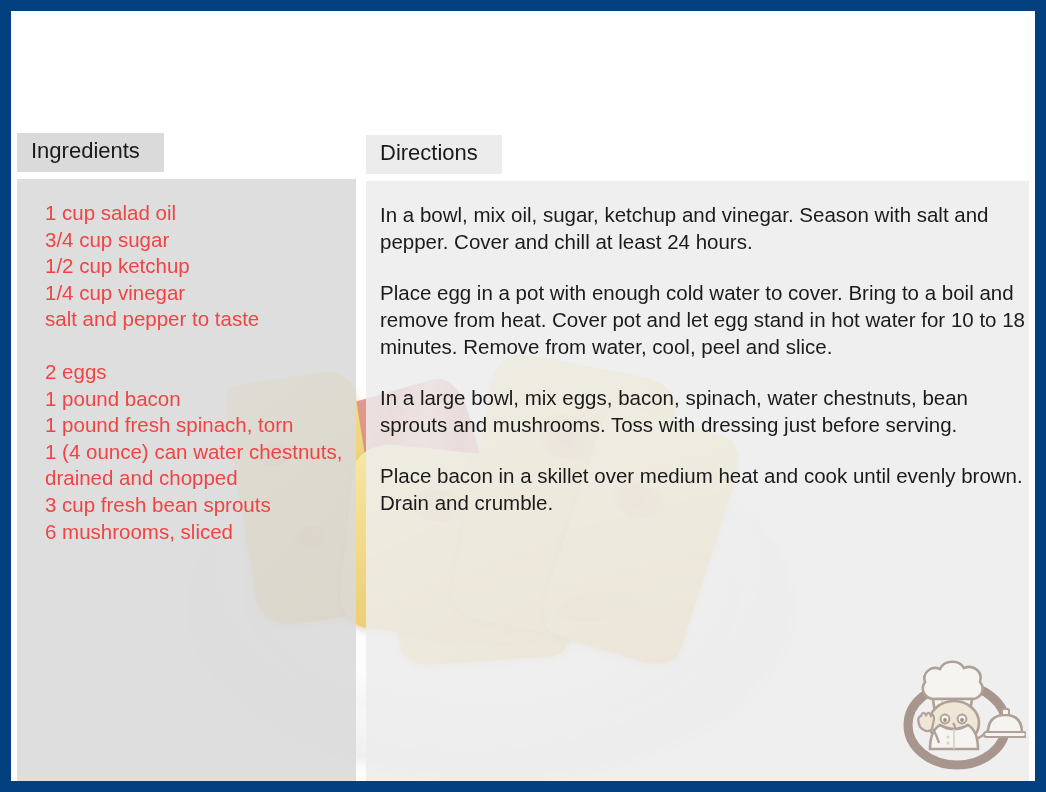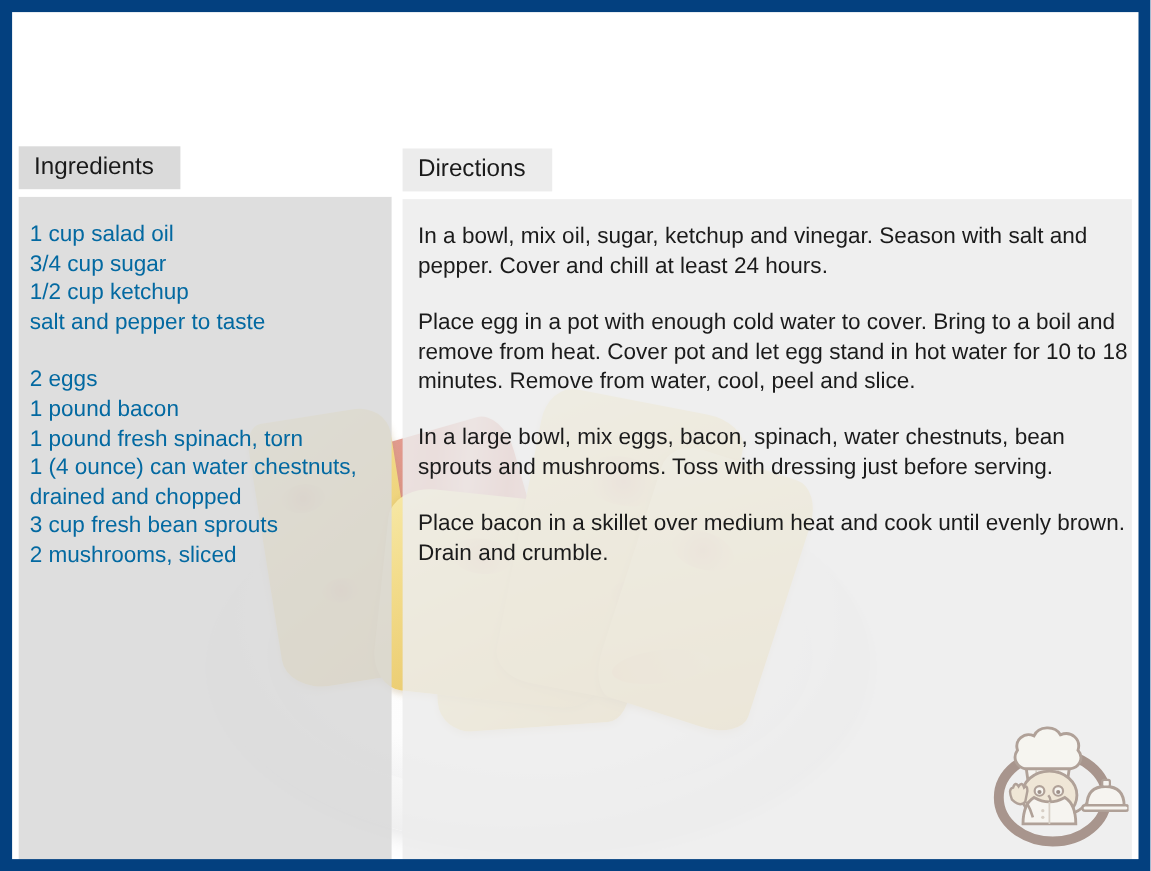--- a/index.html
+++ b/index.html
@@ -179,24 +179,24 @@
     background: rgba(218,218,218,.88);
   }
   #panel-directions {
     left: 355px; top: 170px;
     width: 663px; height: 602px;
     background: rgba(236,236,236,.86);
   }
 
   
   #ingredient-list {
-    padding: 21px 10px 0 10px;
+    padding: 21px 10px 0 28px;
     font-size: 20.5px;
     line-height: 26.6px;
-    color: #0369a1;
+    color: #ef4444;
   }
   .ing-group { margin-bottom: 26px; }
   .ing-group:last-child { margin-bottom: 0; }
   .ing-line { white-space: pre-wrap; }
 
   
   #direction-list {
     padding: 20px 4px 0 14px;
     font-size: 20.5px;
     line-height: 27px;
@@ -254,31 +254,32 @@
 
     <div id="tab-ingredients" class="tab">Ingredients</div>
 
     <div id="panel-ingredients" class="panel">
       <div id="ingredient-list">
 
         <div class="ing-group">
           <div class="ing-line">1 cup salad oil</div>
           <div class="ing-line">3/4 cup sugar</div>
           <div class="ing-line">1/2 cup ketchup</div>
+          <div class="ing-line">1/4 cup vinegar</div>
           <div class="ing-line">salt and pepper to taste</div>
         </div>
 
         <div class="ing-group">
           <div class="ing-line">2 eggs</div>
           <div class="ing-line">1 pound bacon</div>
           <div class="ing-line">1 pound fresh spinach, torn</div>
           <div class="ing-line">1 (4 ounce) can water chestnuts,
 drained and chopped</div>
           <div class="ing-line">3 cup fresh bean sprouts</div>
-          <div class="ing-line">2 mushrooms, sliced</div>
+          <div class="ing-line">6 mushrooms, sliced</div>
         </div>
 
       </div>
     </div>
 
     <div id="tab-directions" class="tab">Directions</div>
 
     <div id="panel-directions" class="panel">
       <div id="direction-list">
         <p class="dir-para">In a bowl, mix oil, sugar, ketchup and vinegar. Season with salt and pepper. Cover and chill at least 24 hours.</p>

